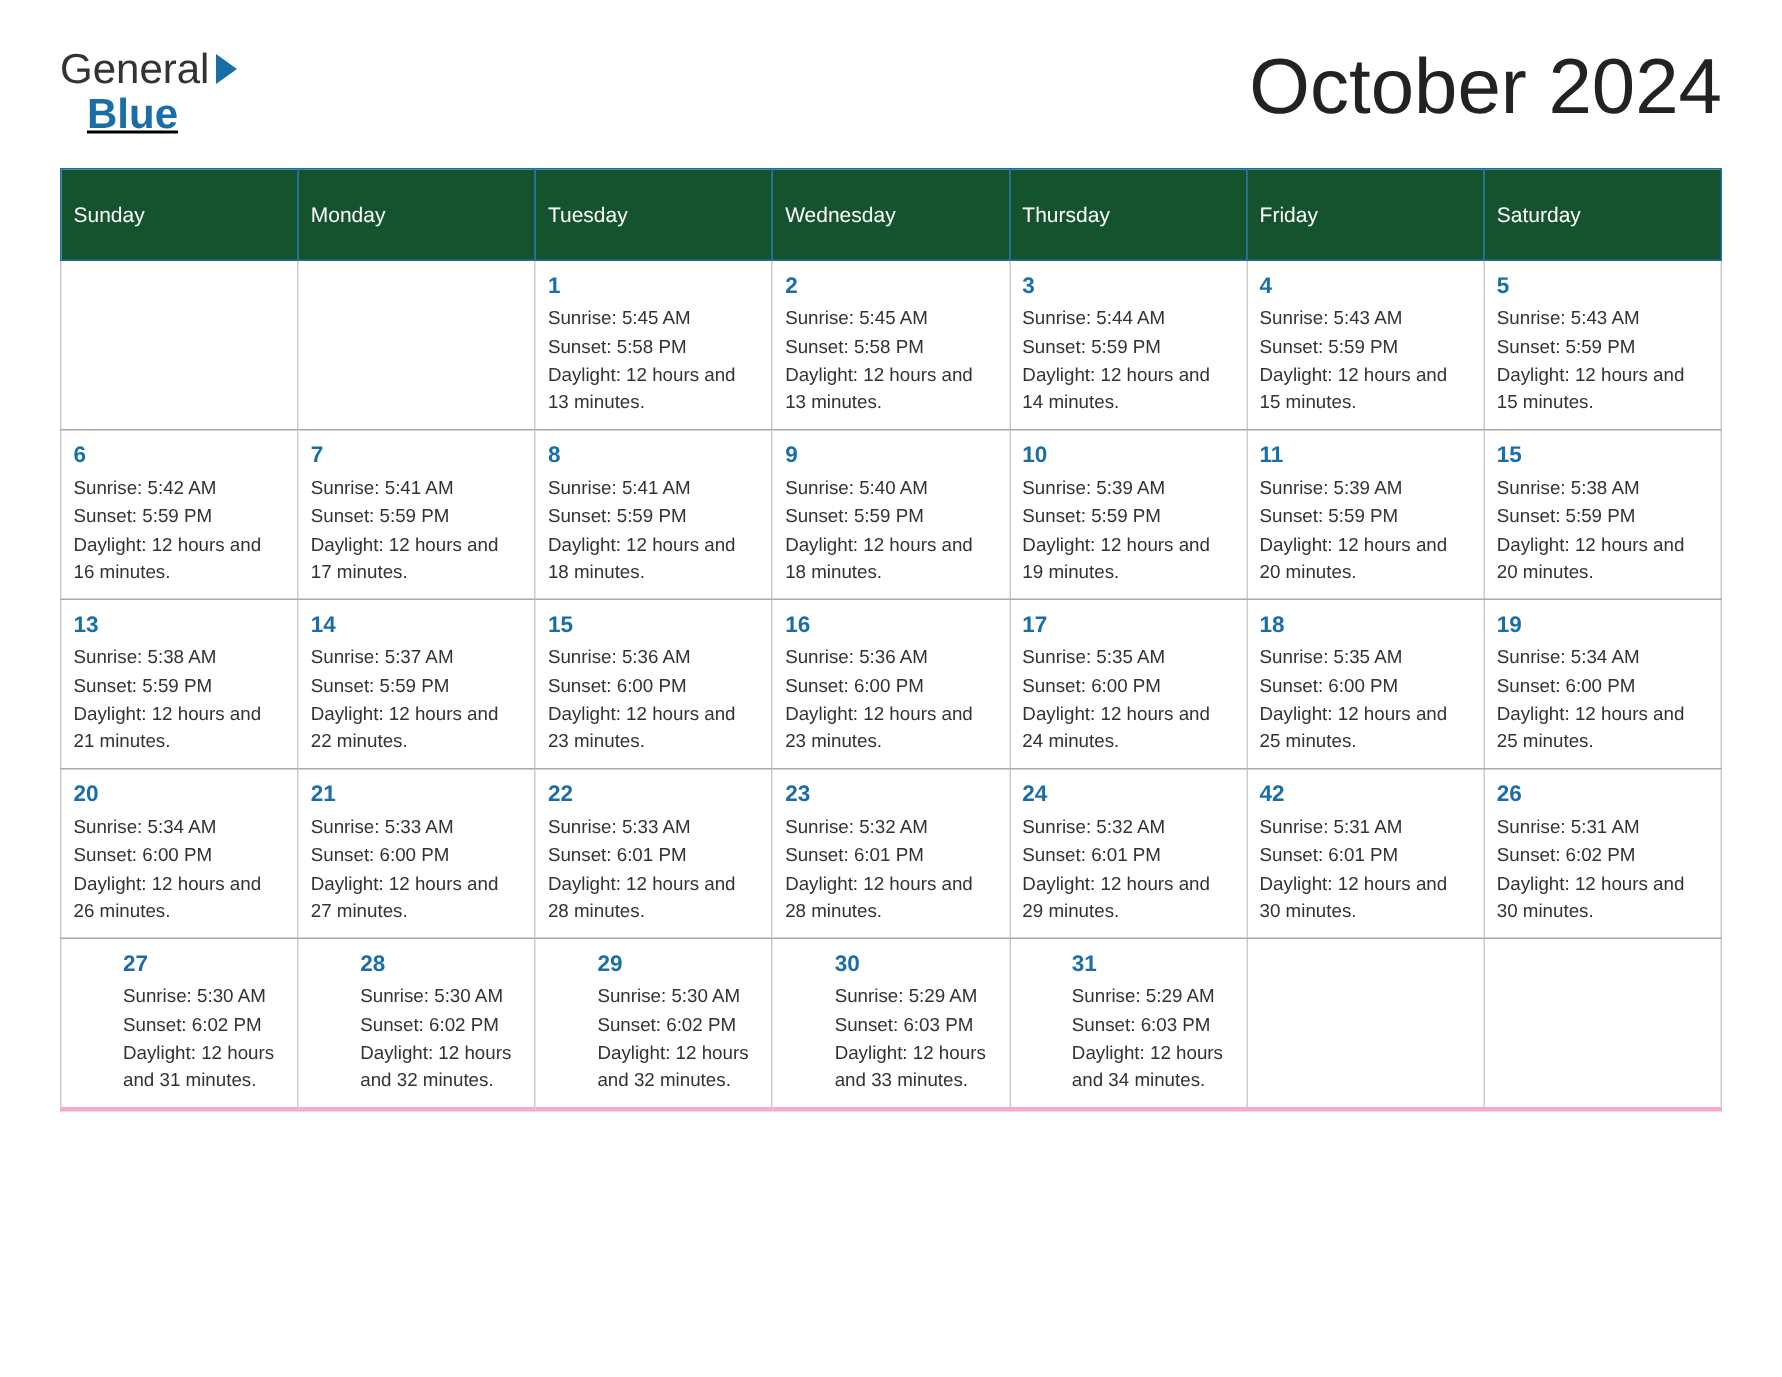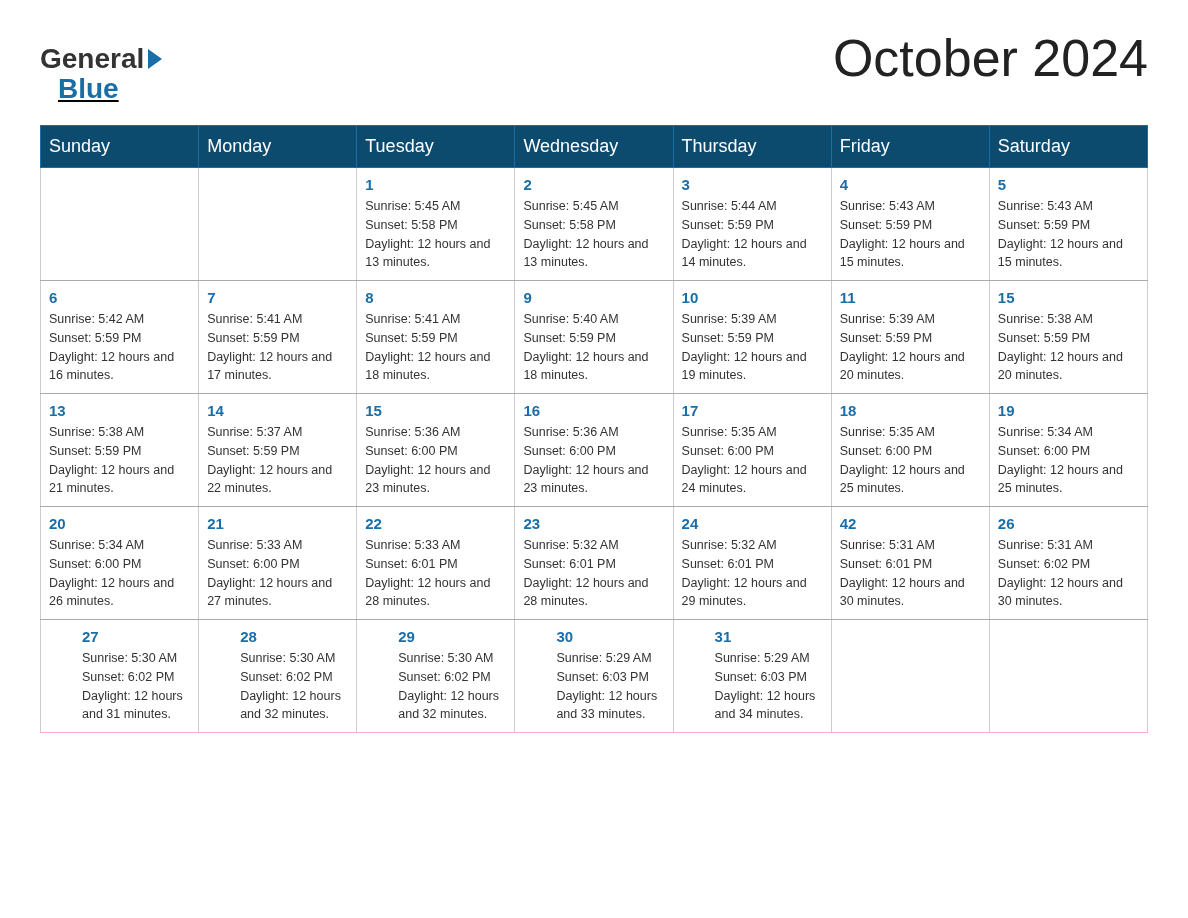--- a/index.html
+++ b/index.html
@@ -18,23 +18,22 @@
     }
     .logo {
       display: flex;
       flex-direction: column;
       align-items: flex-start;
     }
     .logo-text {
       display: flex;
       align-items: center;
       font-size: 28px;
-      font-weight: bold;
+      font-weight: normal;
       color: #333;
-      margin-top: 13px;
     }
     .logo-general { color: #333; }
     .logo-arrow {
       width: 0;
       height: 0;
       border-left: 14px solid #1a6ea8;
       border-top: 10px solid transparent;
       border-bottom: 10px solid transparent;
       margin-left: 4px;
     }
@@ -56,24 +55,24 @@
       font-size: 22px;
       color: #222;
       font-weight: normal;
     }
     .calendar {
       width: 100%;
       border-collapse: collapse;
       border: 1px solid #ccc;
     }
     .calendar th {
-      background-color: #0c4a6e;
+      background-color: #14532d;
       color: #ffffff;
-      padding: 10px 8px;
-      font-size: 18px;
+      padding: 22px 8px;
+      font-size: 14px;
       font-weight: normal;
       text-align: left;
       border: 1px solid #1a6ea8;
     }
     .calendar td {
       vertical-align: top;
       padding: 8px;
       border: 1px solid #ccc;
       width: 14.28%;
       min-height: 100px;
@@ -92,21 +91,21 @@
       color: #333;
       line-height: 1.5;
     }
     .empty-cell {
       background: #fff;
     }
     .calendar tr td {
       border-bottom: 1px solid #aaa;
     }
     .calendar tbody tr:last-child td {
-      border-bottom: 1px solid #f9a8d4;
+      border-bottom: 3px solid #f9a8d4;
       padding-left: 41px;
     }
   </style>
 </head>
 <body>
 
 <div class="header">
   <div class="logo">
     <div class="logo-text">
       <span class="logo-general">General</span>

